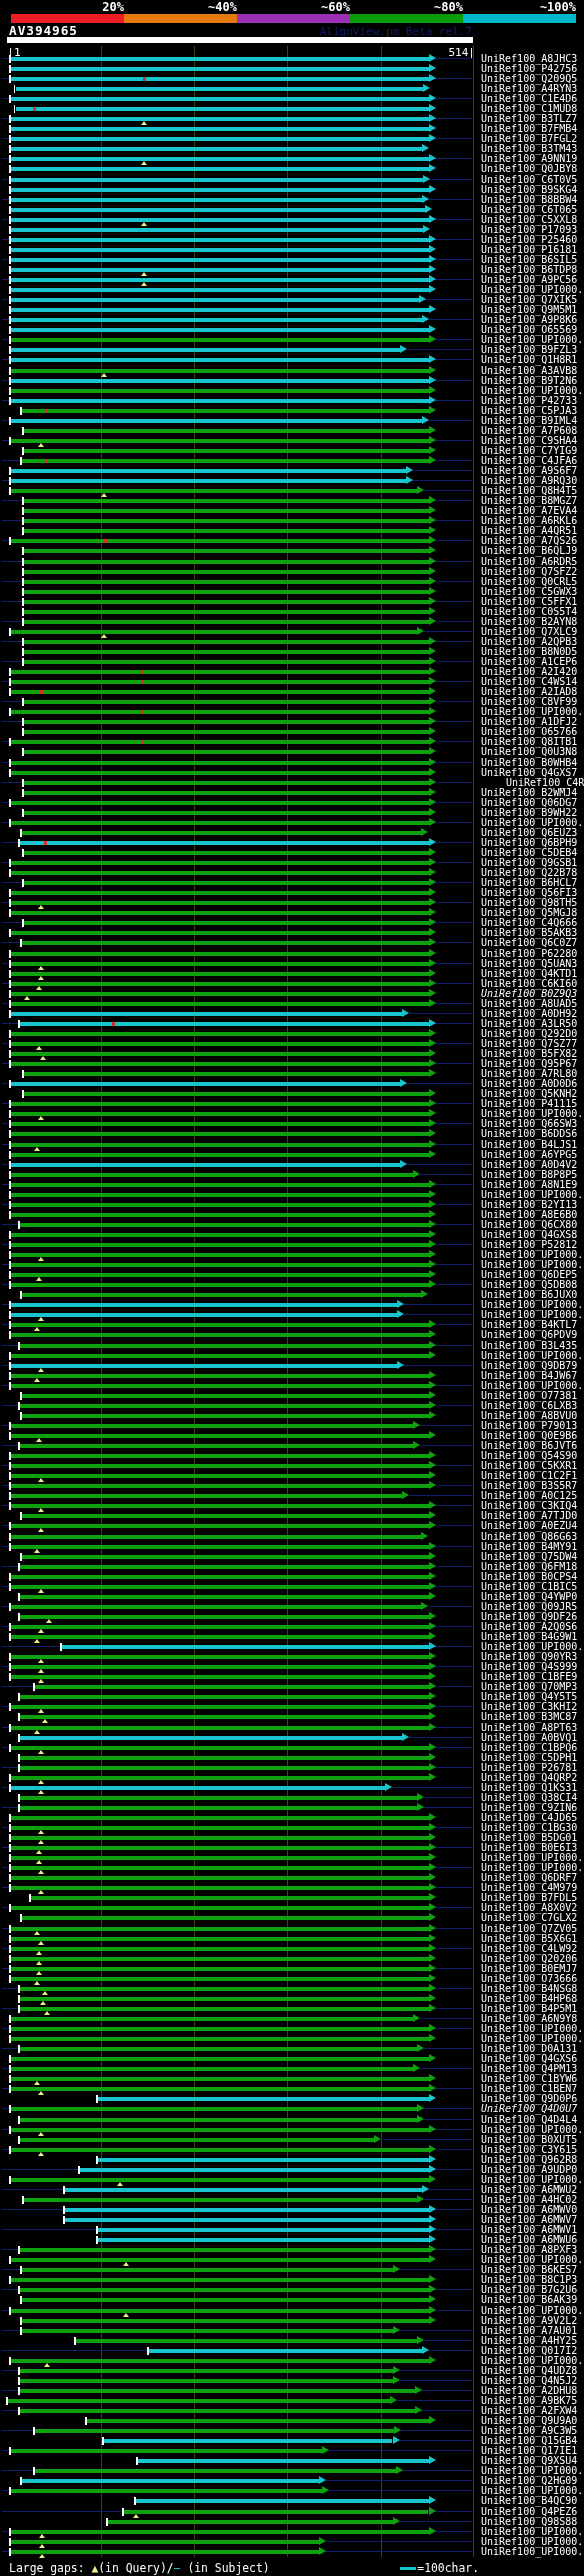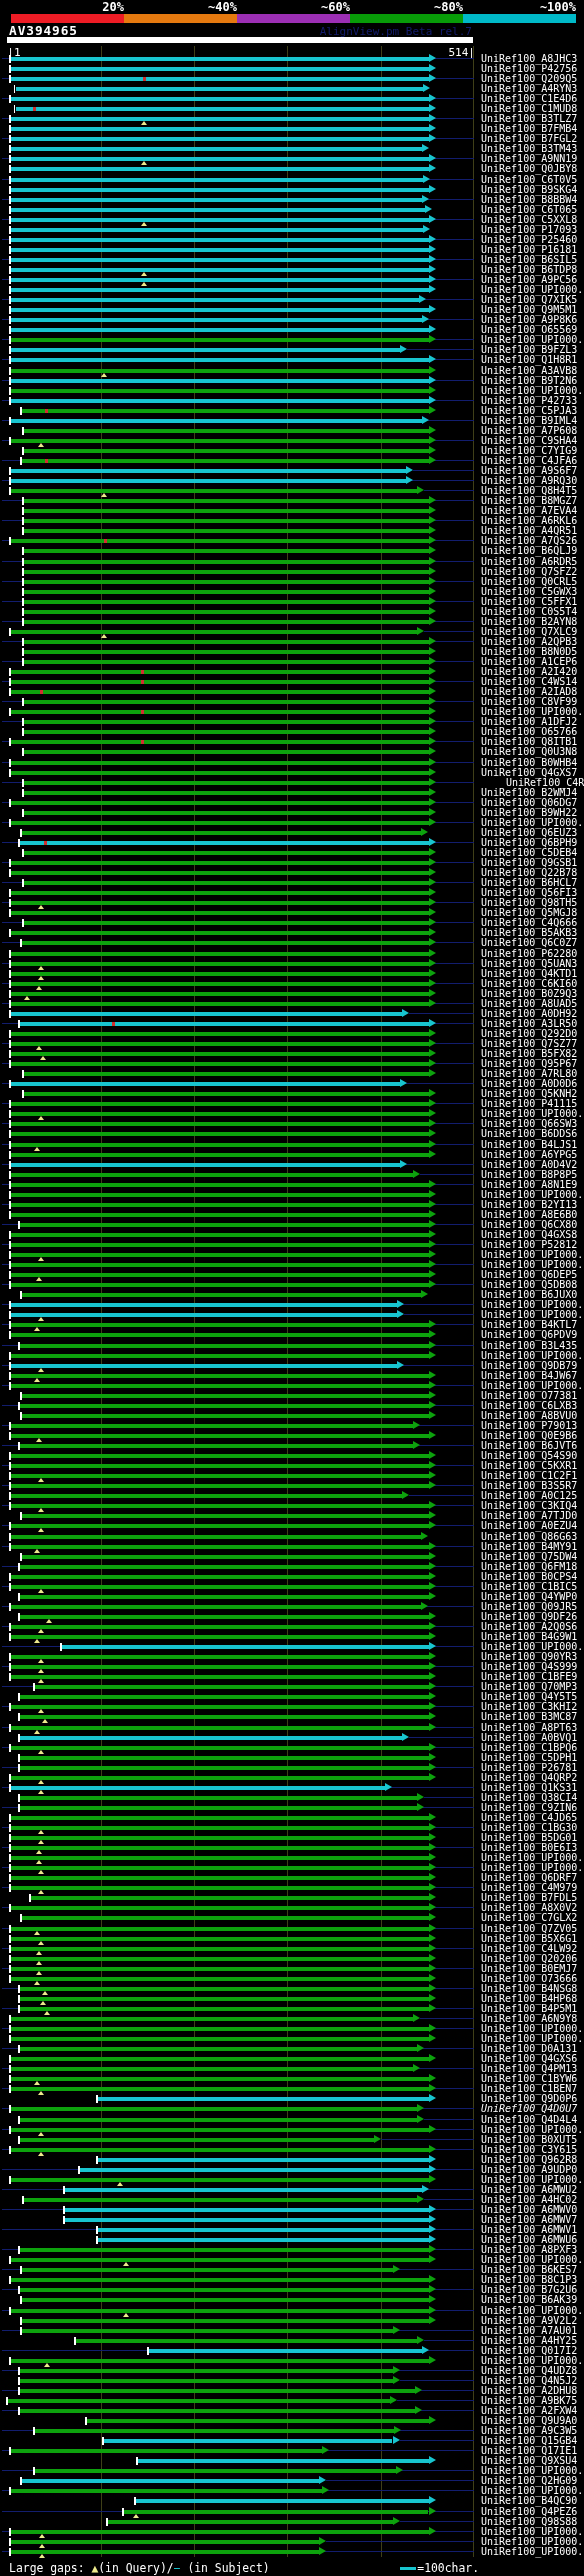--- a/index.html
+++ b/index.html
@@ -693,21 +693,21 @@
         <div class="tick" style="left: 9px; top: 0.9px;"></div>
         <div class="arrow" style="left: 429px; top: 0px; border-left: 7.3px solid rgb(13, 162, 13);"></div>
         <div class="qgap" style="left: 36px; top: 7.3px; border-bottom: 4.6px solid rgb(238, 234, 140);"></div>
         <div class="lbl" style="top: 0px;">UniRef100_C6KI60</div>
       </div>
       <div class="row" style="top: 989px;">
         <div class="bar" style="left: 11px; width: 418px; top: 2.7px; background: rgb(13, 162, 13);"></div>
         <div class="tick" style="left: 9px; top: 0.9px;"></div>
         <div class="arrow" style="left: 429px; top: 0px; border-left: 7.3px solid rgb(13, 162, 13);"></div>
         <div class="qgap" style="left: 23.6px; top: 7.3px; border-bottom: 4.6px solid rgb(238, 234, 140);"></div>
-        <div class="lbl" style="top: 0px;">UniRef100_B0Z9Q3</div>
+        <div class="lbl" style="top: 0px; font-style: italic;">UniRef100_B0Z9Q3</div>
       </div>
       <div class="row" style="top: 999px;">
         <div class="subjline" style="left: 1.8px; width: 472px; top: 3.7px; background: rgb(18, 29, 110);"></div>
         <div class="bar" style="left: 11px; width: 418px; top: 2.7px; background: rgb(13, 162, 13);"></div>
         <div class="tick" style="left: 9px; top: 0.9px;"></div>
         <div class="arrow" style="left: 429px; top: 0px; border-left: 7.3px solid rgb(13, 162, 13);"></div>
         <div class="lbl" style="top: 0px;">UniRef100_A8UAD5</div>
       </div>
       <div class="row" style="top: 1009px;">
         <div class="subjline" style="left: 409px; width: 65px; top: 3.7px; background: rgb(18, 29, 110);"></div>

